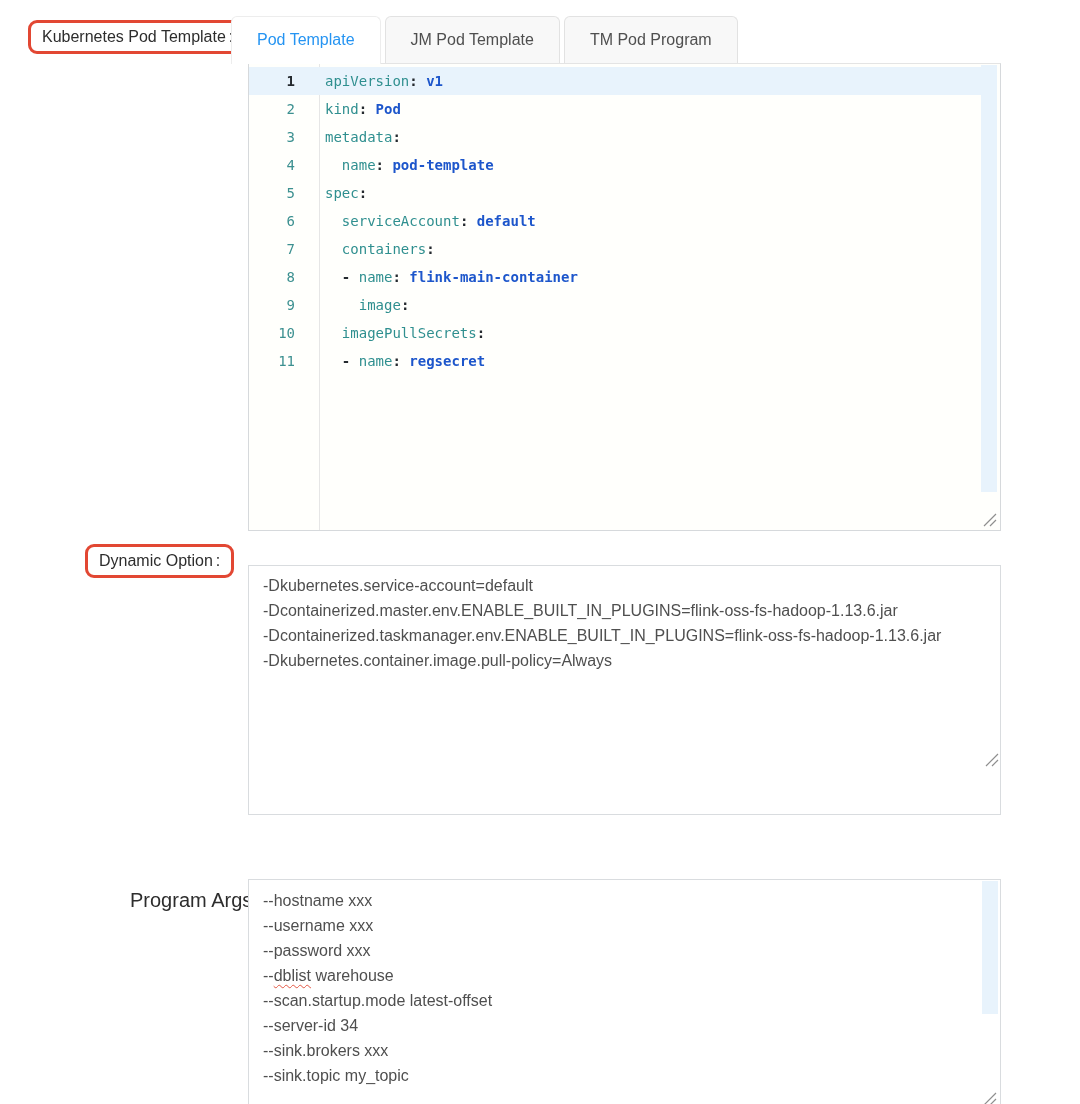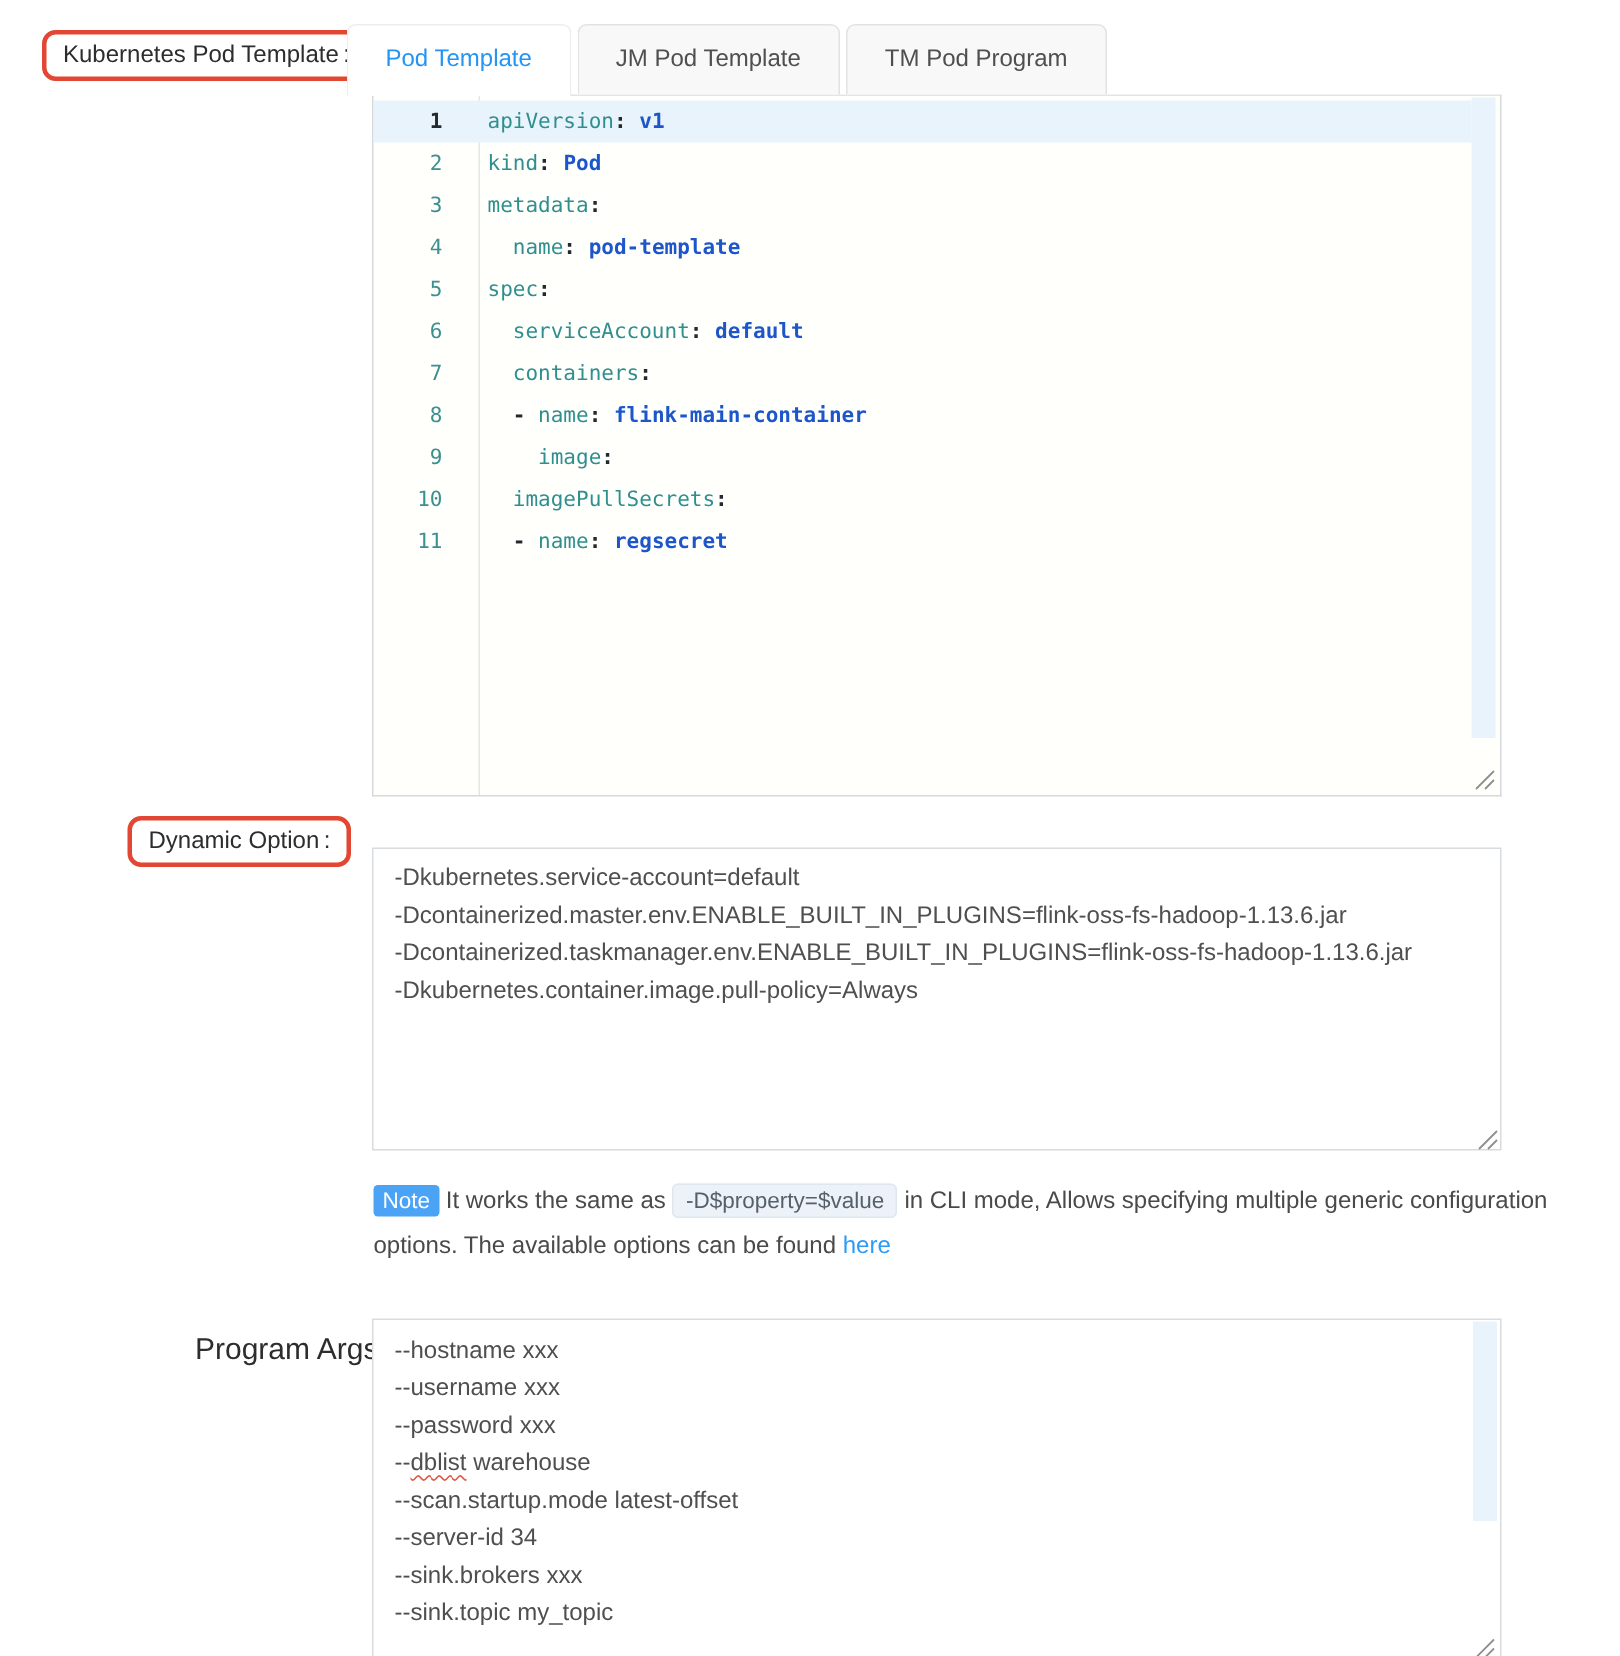--- a/index.html
+++ b/index.html
@@ -61,21 +61,21 @@
     background: #e8f3fc;
   }
   .grip { position: absolute; right: 3px; bottom: 3px; width: 14px; height: 14px; cursor: nwse-resize; }
 
   
   .textarea-box {
     position: absolute; left: 248px; width: 753px; background: #ffffff;
     border: 1px solid #d9dcdf; font-size: 16px; color: #4f4f4f; cursor: text;
   }
   #dyn-box {
-    top: 565px; height: 202px; padding: 7px 14px; line-height: 25px;
+    top: 565px; height: 250px; padding: 7px 14px; line-height: 25px;
     white-space: pre-wrap; overflow-wrap: break-word;
   }
   #args-box { top: 879px; height: 231px; padding: 8px 0 0 14px; line-height: 25px; }
   .args-line { white-space: pre; }
   .misspelled {
     text-decoration: underline wavy #e25744;
     text-decoration-thickness: 1px; text-underline-offset: 3px;
   }
   .args-scrollbar {
     position: absolute; top: 1px; right: 2px; width: 16px; height: 133px;
@@ -138,27 +138,20 @@
   </div>
 
   <div id="dyn-box" class="textarea-box">-Dkubernetes.service-account=default
 -Dcontainerized.master.env.ENABLE_BUILT_IN_PLUGINS=flink-oss-fs-hadoop-1.13.6.jar
 -Dcontainerized.taskmanager.env.ENABLE_BUILT_IN_PLUGINS=flink-oss-fs-hadoop-1.13.6.jar
 -Dkubernetes.container.image.pull-policy=Always</div>
   <svg class="grip" style="position:absolute; left:985px; top:753px;" viewBox="0 0 14 14" width="14" height="14">
     <path d="M1 13 L13 1 M7 13 L13 7" stroke="#8f8f8f" stroke-width="1.2" fill="none"></path>
   </svg>
 
-  <div class="note">
-    <span class="note-badge">Note</span>
-    <span>It works the same as</span>
-    <span class="note-chip">-D$property=$value</span>
-    <span>in CLI mode, Allows specifying multiple generic configuration options. The available options can be found</span>
-    <a class="note-link">here</a>
-  </div>
 
   <div id="args-label" class="plain-label">
     <span>Program Args</span><span class="label-colon">:</span>
   </div>
 
   <div id="args-box" class="textarea-box">
     <div>
         <div class="args-line">--hostname xxx</div>
         <div class="args-line">--username xxx</div>
         <div class="args-line">--password xxx</div>

